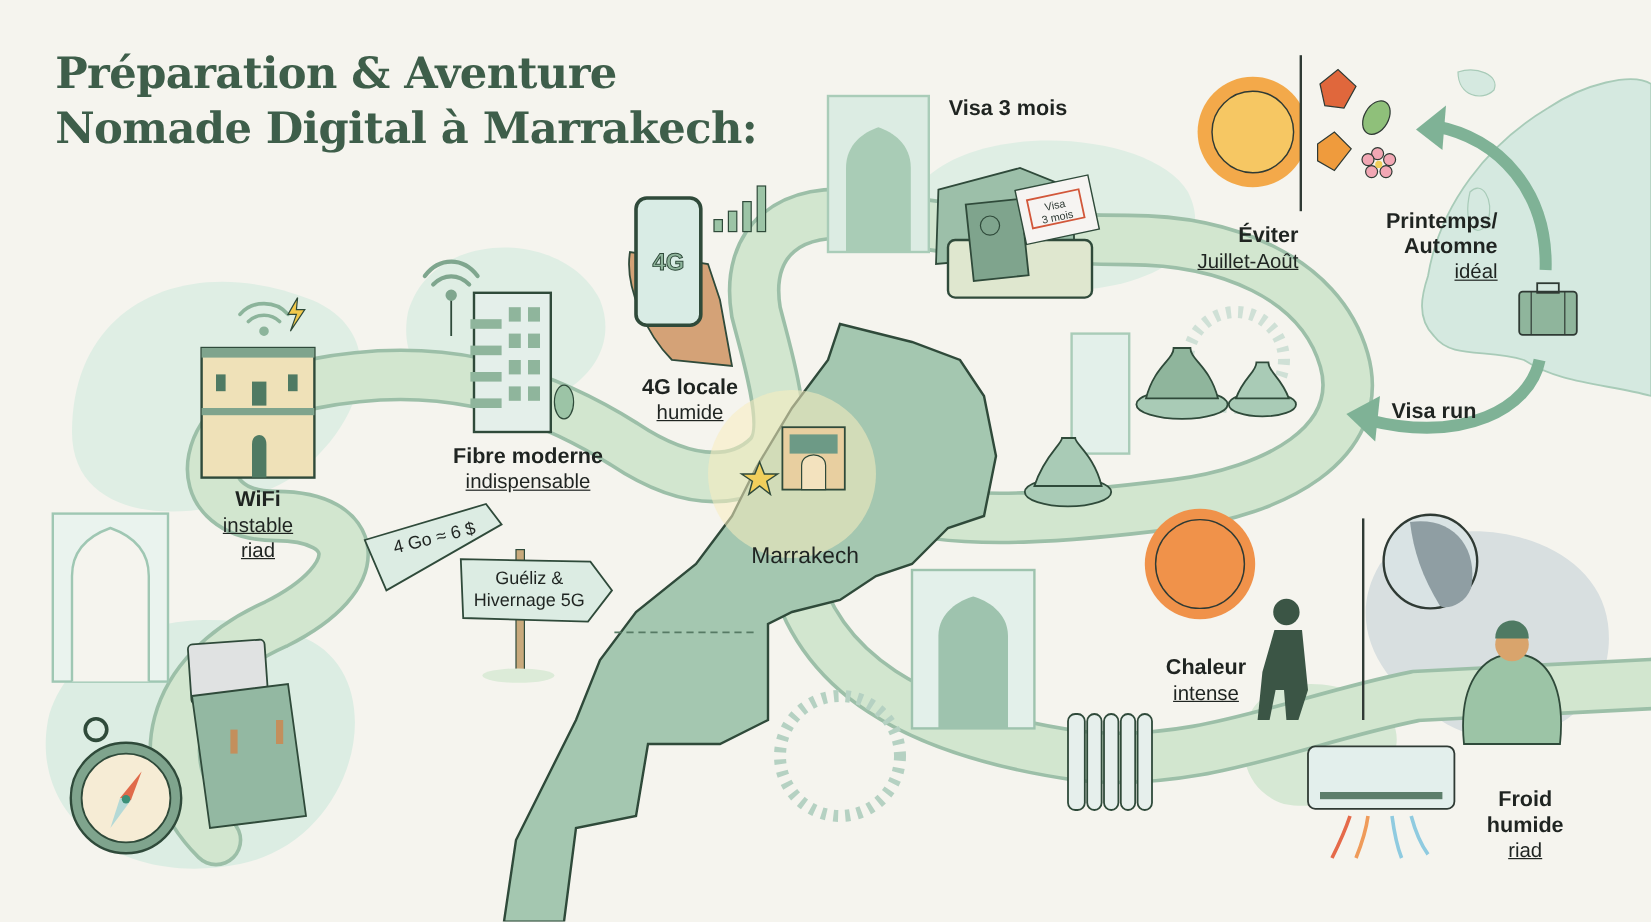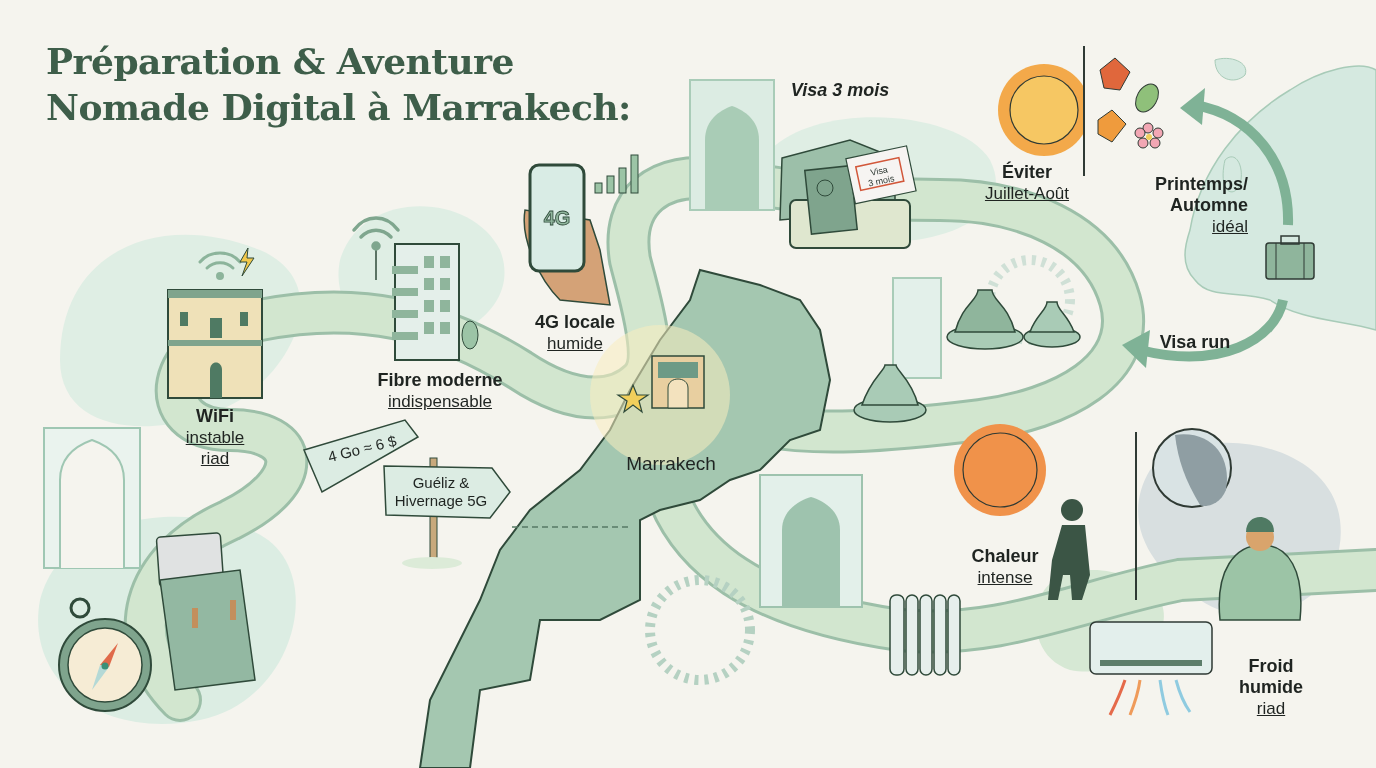--- a/index.html
+++ b/index.html
@@ -243,25 +243,25 @@
 
 <div class="lbl" style="left:520px;top:312px;width:110px;">
   <b>4G locale</b>
   <span>humide</span>
 </div>
 
 <div class="lbl" style="left:606px;top:417px;width:130px;margin-top:36px;">
   <b style="font-size:19px;font-weight:normal;">Marrakech</b>
 </div>
 
-<div class="lbl" style="left:780px;top:80px;width:120px;font-style:italic;">
+<div class="lbl" style="left:780px;top:80px;width:120px;">
   <b>Visa 3 mois</b>
 </div>
 
-<div class="lbl" style="left:972px;top:162px;width:110px;text-align:center;">
+<div class="lbl" style="left:972px;top:186px;width:110px;text-align:right;">
   <b>Éviter</b>
   <span>Juillet-Août</span>
 </div>
 
 <div class="lbl" style="left:1092px;top:174px;width:120px;text-align:right;margin-left:36px;">
   <b>Printemps/</b>
   <b>Automne</b>
   <span>idéal</span>
 </div>
 

